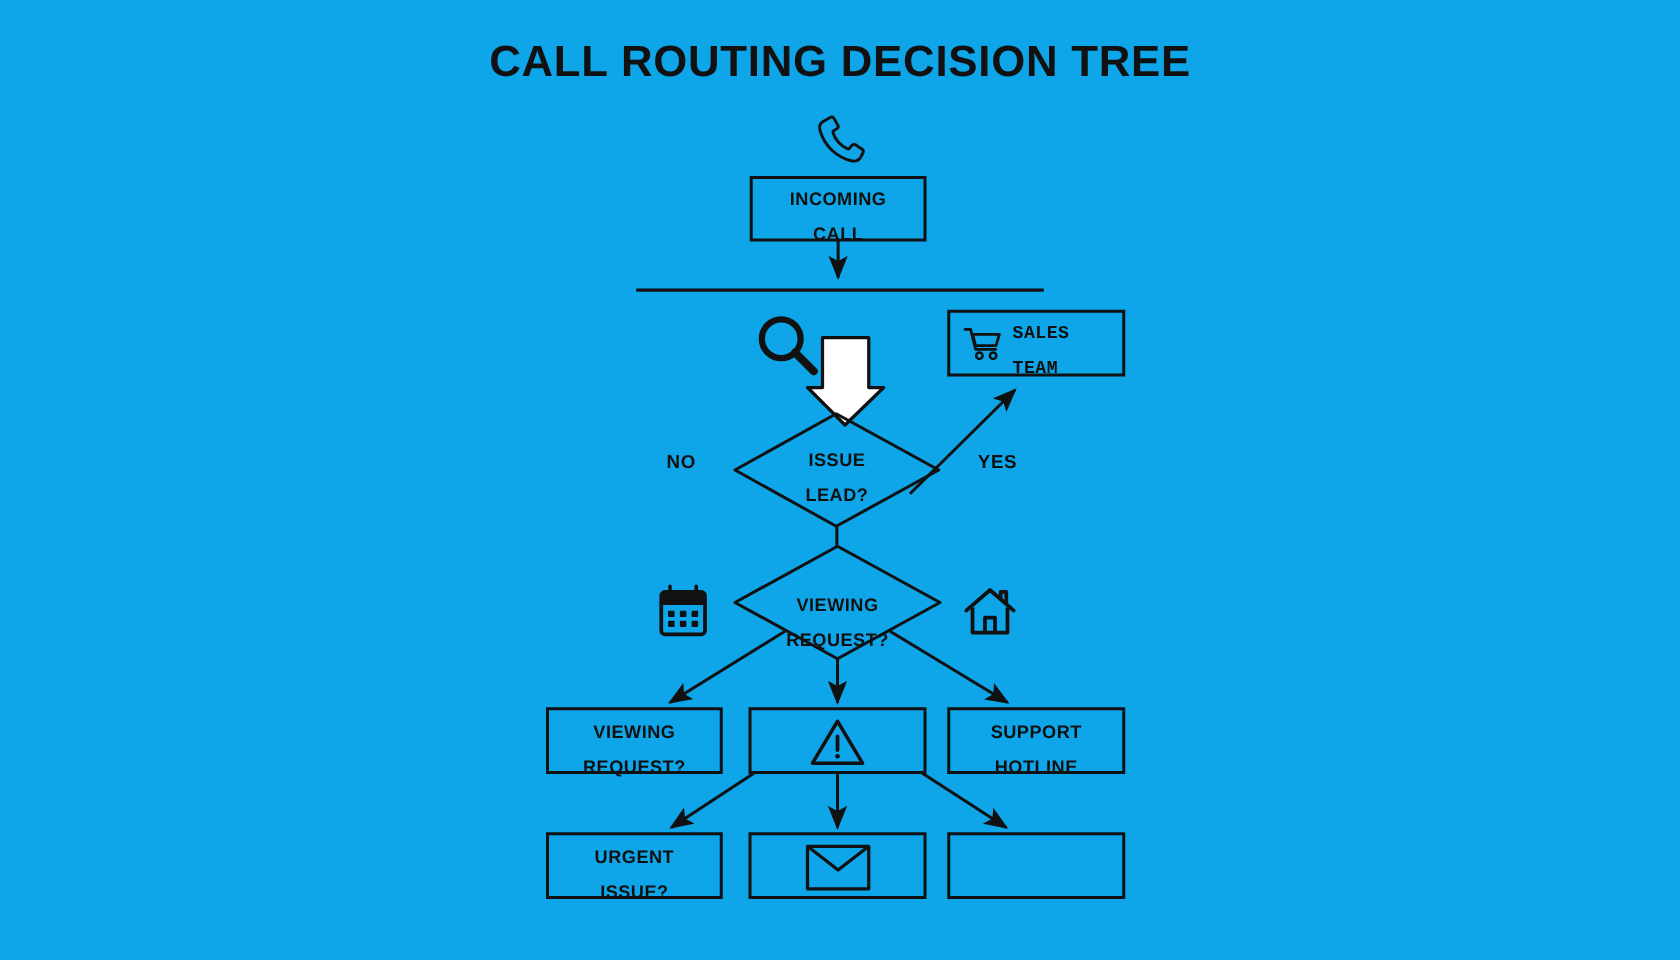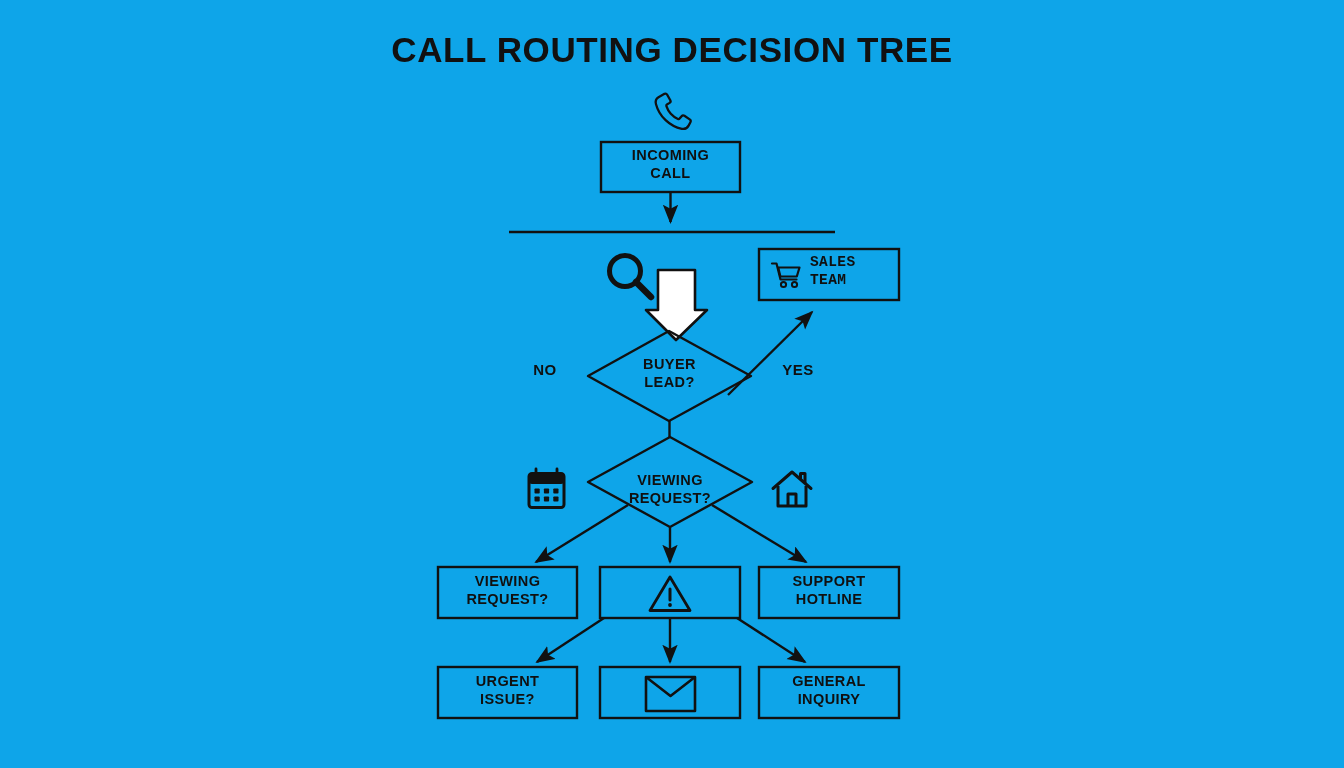--- a/index.html
+++ b/index.html
@@ -32,21 +32,21 @@
     font-size: 35px;
     font-weight: bold;
     letter-spacing: 0.6px;
     color: #111111;
   }
   .node-label {
     position: absolute;
     text-align: center;
     font-weight: bold;
     font-size: 14.5px;
-    line-height: 18px;
+    line-height: 28px;
     letter-spacing: 0.4px;
     color: #101010;
     pointer-events: none;
     white-space: pre-line;
   }
   .edge-label {
     position: absolute;
     text-align: center;
     font-weight: bold;
     font-size: 15px;
@@ -161,35 +161,33 @@
 
     <rect x="759" y="667" width="140" height="51" fill="none" stroke="#111111" stroke-width="2.4"></rect>
   </svg>
 
   <div class="node-label" style="left:601px; top:146px; width:139px;">INCOMING
 CALL</div>
 
   <div class="node-label" style="left:810px; top:253px; width:80px; text-align:left;font-family:Liberation Mono, monospace;">SALES
 TEAM</div>
 
-  <div class="node-label" style="left:588px; top:355px; width:163px;">BUYER
+  <div class="node-label" style="left:588px; top:355px; width:163px;">ISSUE
 LEAD?</div>
 
   <div class="edge-label" style="left:515px; top:361px; width:60px;">NO</div>
 
   <div class="edge-label" style="left:768px; top:361px; width:60px;text-align:center;">YES</div>
 
   <div class="node-label" style="left:588px; top:471px; width:164px;">VIEWING
 REQUEST?</div>
 
   <div class="node-label" style="left:438px; top:572px; width:139px;">VIEWING
 REQUEST?</div>
 
   <div class="node-label" style="left:759px; top:572px; width:140px;">SUPPORT
 HOTLINE</div>
 
   <div class="node-label" style="left:438px; top:672px; width:139px;">URGENT
 ISSUE?</div>
 
-  <div class="node-label" style="left:759px; top:672px; width:140px;">GENERAL
-INQUIRY</div>
 
 </div>
 
 </body></html>

